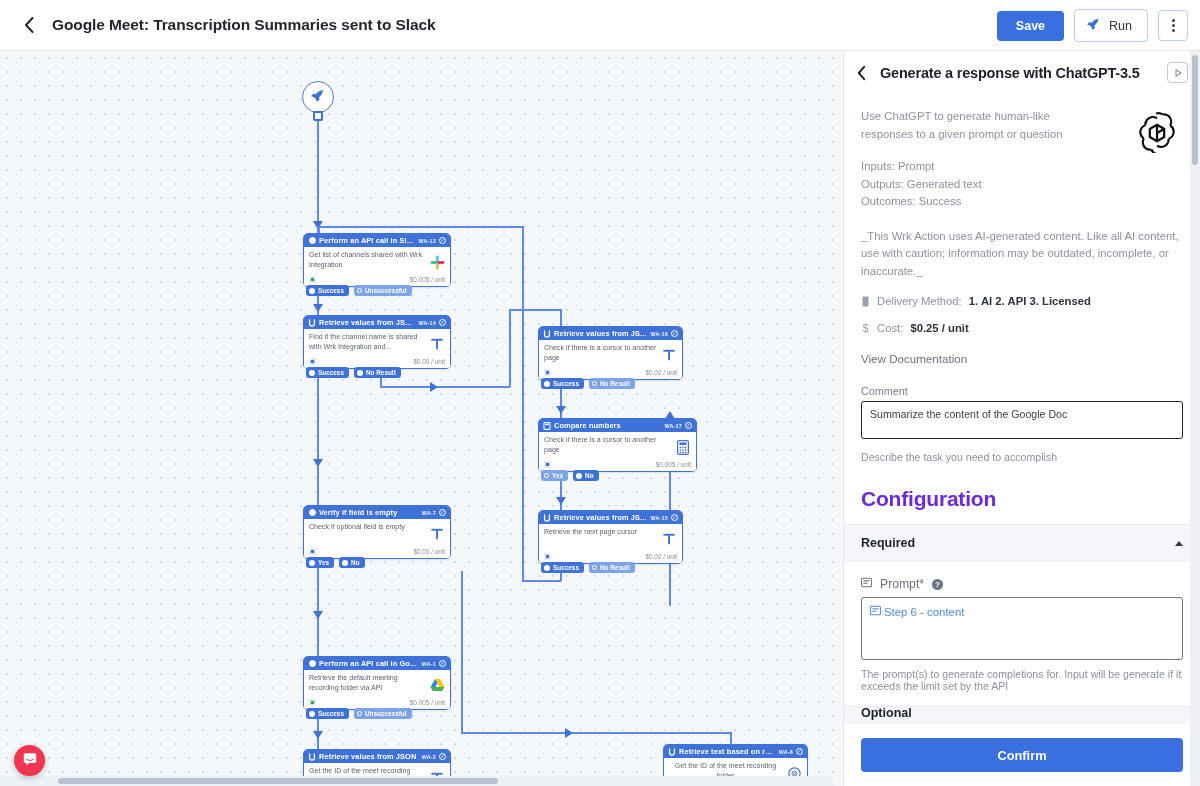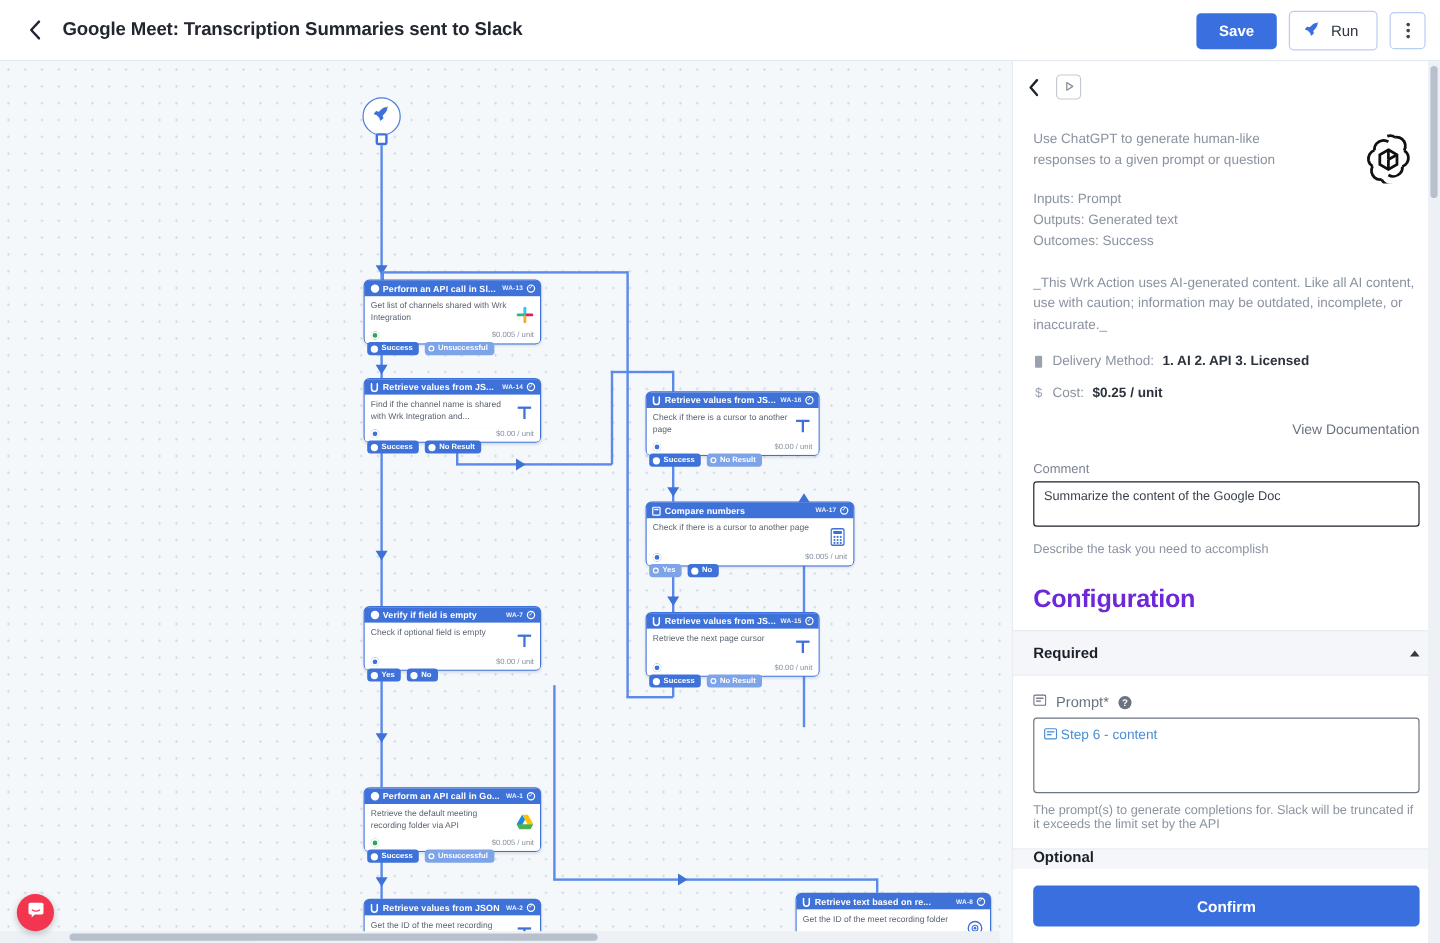--- a/index.html
+++ b/index.html
@@ -275,21 +275,21 @@
   .openai-logo { position: absolute; right: 22px; top: 17px; }
   .pmeta { font-size: 11.3px; color: #8b93a1; line-height: 1.55; margin-top: 15px; }
   .pnote { font-size: 11.3px; color: #8b93a1; line-height: 1.55; margin-top: 17px; }
   .prow {
     display: flex; align-items: center; gap: 7px; margin-top: 15px;
     font-size: 11.3px; color: #8b93a1;
   }
   .prow b { color: #2c333d; font-weight: 700; }
   .prow .ico { color: #9aa2af; font-size: 11px; width: 9px; display:flex; justify-content:center;}
   .viewdoc {
-    text-align: right; font-size: 11.6px; color: #6b7280;
+    font-size: 11.6px; color: #6b7280;
     margin-top: 18px; cursor: pointer;
   }
   .field-label { font-size: 10.8px; color: #7c8494; margin-top: 20px; }
   .ta-comment {
     width: 100%; height: 38px; margin-top: 4px;
     border: 1.4px solid #1d232d; border-radius: 3px;
     font-family: "Liberation Sans", sans-serif;
     font-size: 10.6px; color: #3b424d; padding: 6px 8px; resize: none;
     outline: none; background: #fff;
   }
@@ -533,21 +533,21 @@
             <div class="outcome">
               <span class="oc-dot"></span>
               <span>Success</span>
             </div>
             <div class="outcome hollow">
               <span class="oc-dot"></span>
               <span>No Result</span>
             </div>
           </div>
         </div>
-        <div class="node" style="left: 538px; top: 367px; width: 174px;">
+        <div class="node" style="left: 538px; top: 367px; width: 159px;">
           <div class="node-head">
             <span class="node-head-icon">
               <svg width="8" height="8" viewBox="0 0 10 10">
                 <rect x="1.2" y="0.8" width="7.6" height="8.4" rx="1" fill="none" stroke="#fff" stroke-width="1.3"></rect>
                 <rect x="2.8" y="2.4" width="4.4" height="1.6" fill="#fff"></rect>
               </svg>
             </span>
             <span class="node-title">Compare numbers</span>
             <span class="node-id">WA-17</span>
             <span class="node-check">✓</span>
@@ -701,21 +701,21 @@
           <div class="node-body">
             <span class="node-desc">Get the ID of the meet recording</span>
             <span class="node-appicon">
               <svg width="14" height="14" viewBox="0 0 14 14">
                 <rect x="1.4" y="1.8" width="11.2" height="1.9" fill="#3f72d8"></rect>
                 <rect x="6.1" y="2.6" width="1.9" height="9.6" fill="#3f72d8"></rect>
               </svg>
             </span>
           </div>
         </div>
-        <div class="node" style="left: 663px; top: 693px; width: 163px;">
+        <div class="node" style="left: 663px; top: 693px; width: 145px; text-align: center;">
           <div class="node-head">
             <span class="node-head-icon">
               <svg width="8" height="8" viewBox="0 0 10 10">
                 <path d="M2 1 L2 6 a3 3 0 0 0 6 0 L8 1" stroke="#fff" stroke-width="1.6" fill="none" stroke-linecap="round"></path>
               </svg>
             </span>
             <span class="node-title">Retrieve text based on re...</span>
             <span class="node-id">WA-8</span>
             <span class="node-check">✓</span>
           </div>
@@ -753,20 +753,21 @@
   <div class="thumb"></div>
 </div>
 
 <div class="panel">
   <div class="panel-head">
     <div class="panel-back">
       <svg width="11" height="16" viewBox="0 0 12 18">
           <path d="M9 2 L3 9 L9 16" stroke="#1d232d" stroke-width="2.2" fill="none" stroke-linecap="round" stroke-linejoin="round"></path>
         </svg>
     </div>
+    <div class="panel-title">Generate a response with ChatGPT-3.5</div>
     <div class="panel-play">
       <span>
         <svg width="10" height="10" viewBox="0 0 10 10">
             <path d="M3 1.8 L8 5 L3 8.2 Z" fill="none" stroke="#8a919c" stroke-width="1.1" stroke-linejoin="round"></path>
           </svg>
       </span>
     </div>
   </div>
 
 
@@ -848,21 +849,21 @@
           <span>
             <svg width="11" height="11" viewBox="0 0 12 12">
                 <rect x="0.6" y="1.4" width="10.8" height="9.2" rx="1.2" fill="none" stroke="#4a8fd4" stroke-width="1.1"></rect>
                 <rect x="2.6" y="3.6" width="6.8" height="1.2" fill="#4a8fd4"></rect>
                 <rect x="2.6" y="6.2" width="4.4" height="1.2" fill="#4a8fd4"></rect>
               </svg>
           </span>
           <span>Step 6 - content</span>
         </span>
       </div>
-      <div class="field-help">The prompt(s) to generate completions for. Slack will be truncated if it exceeds the limit set by the API</div>
+      <div class="field-help">The prompt(s) to generate completions for. Input will be generate if it exceeds the limit set by the API</div>
 
       <div class="accordion clip-row" style="margin-top:14px; height:20px; padding-top:5px;">
         <span class="accordion-title">Optional</span>
 
       </div>
     </div>
 
     <div class="panel-vscroll">
       <div class="thumb"></div>
     </div>

